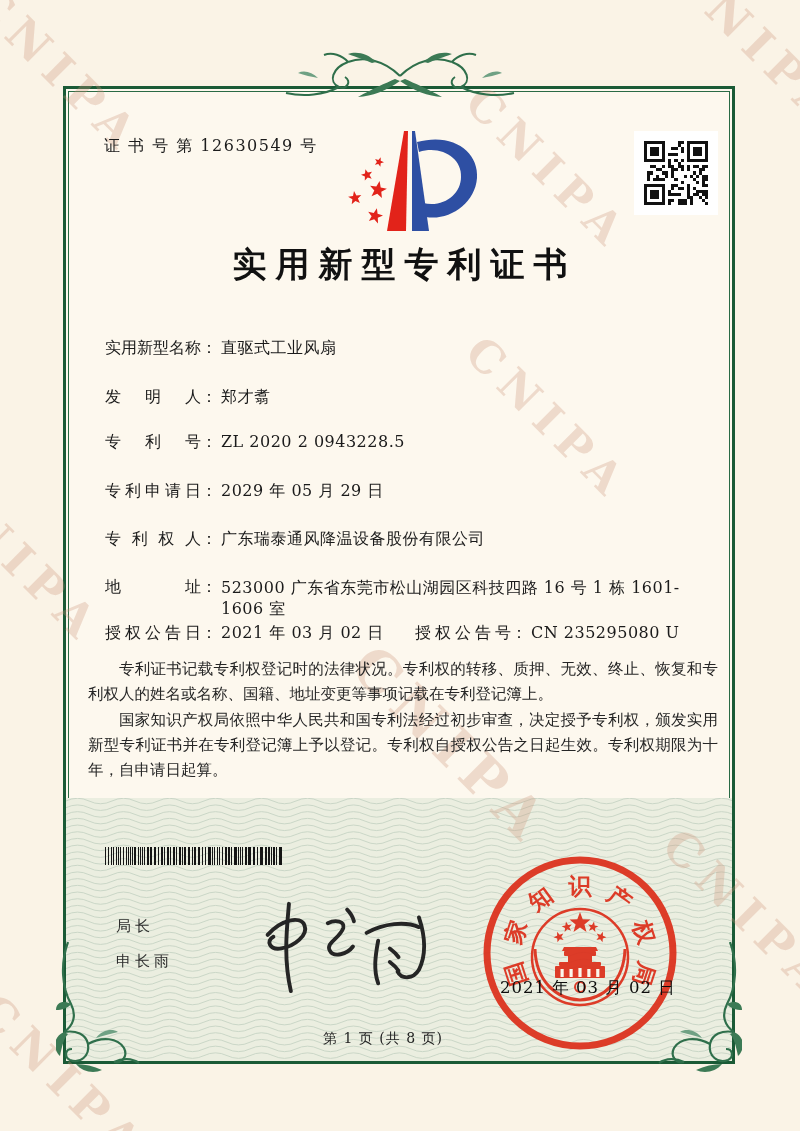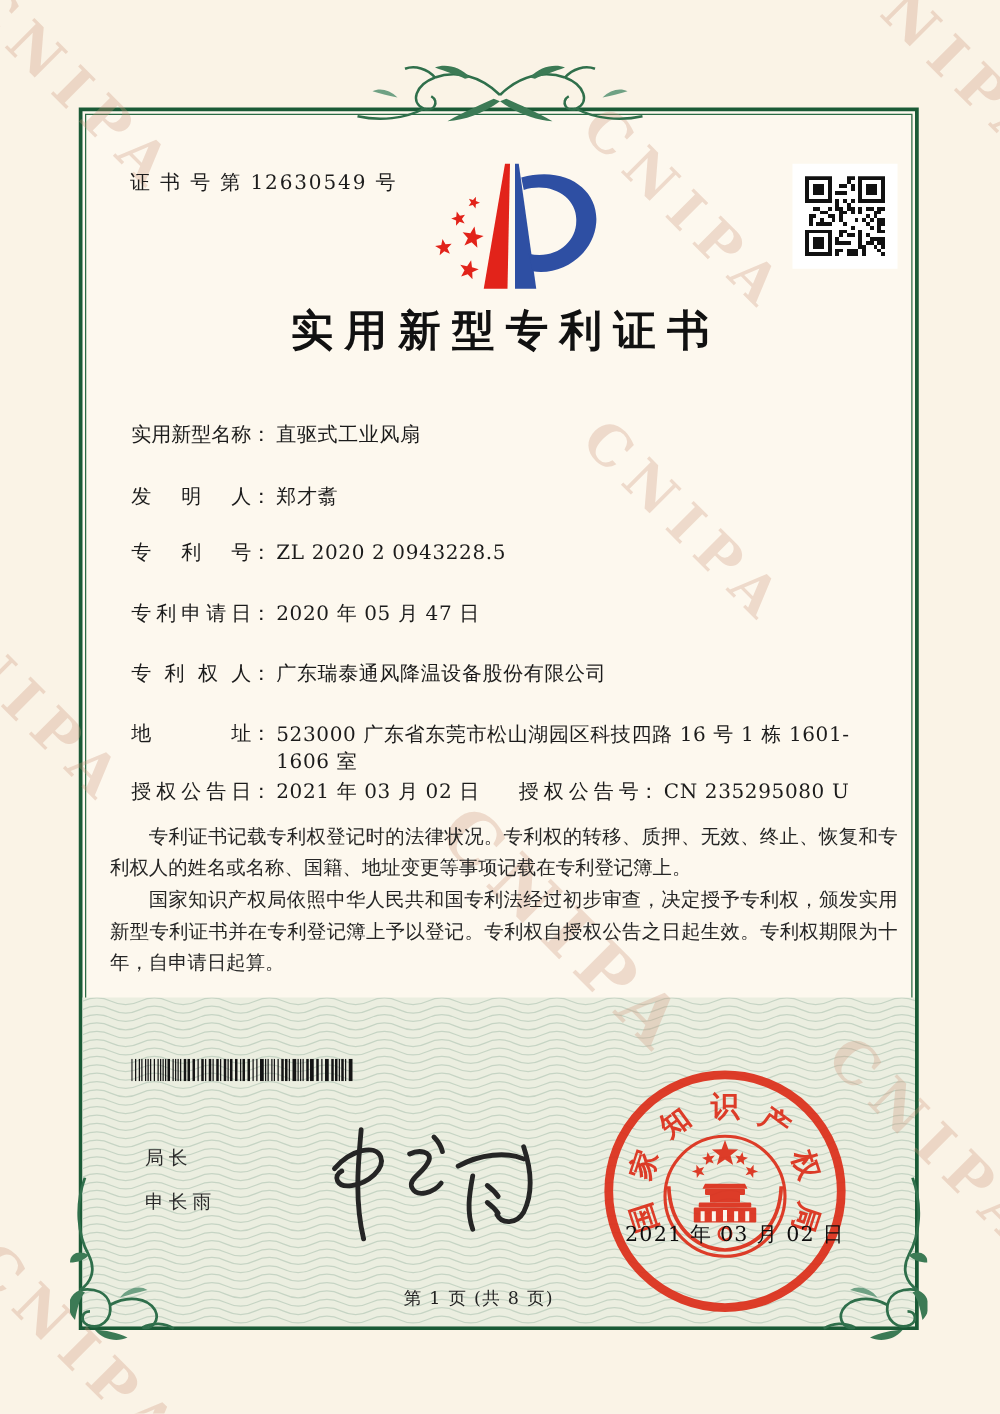--- a/index.html
+++ b/index.html
@@ -386,21 +386,21 @@
         <span>号</span>
       </span><span class="colon">：</span><span class="val">ZL 2020 2 0943228.5</span>
   </div>
   <div class="row" style="top:481px">
     <span class="lbl">
         <span>专</span>
         <span>利</span>
         <span>申</span>
         <span>请</span>
         <span>日</span>
-      </span><span class="colon">：</span><span class="val">2020 年 05 月 47 日</span>
+      </span><span class="colon">：</span><span class="val">2029 年 05 月 29 日</span>
   </div>
   <div class="row" style="top:529px">
     <span class="lbl">
         <span>专</span>
         <span>利</span>
         <span>权</span>
         <span>人</span>
       </span><span class="colon">：</span><span class="val">广东瑞泰通风降温设备股份有限公司</span>
   </div>
   <div class="row" style="top:577px">

